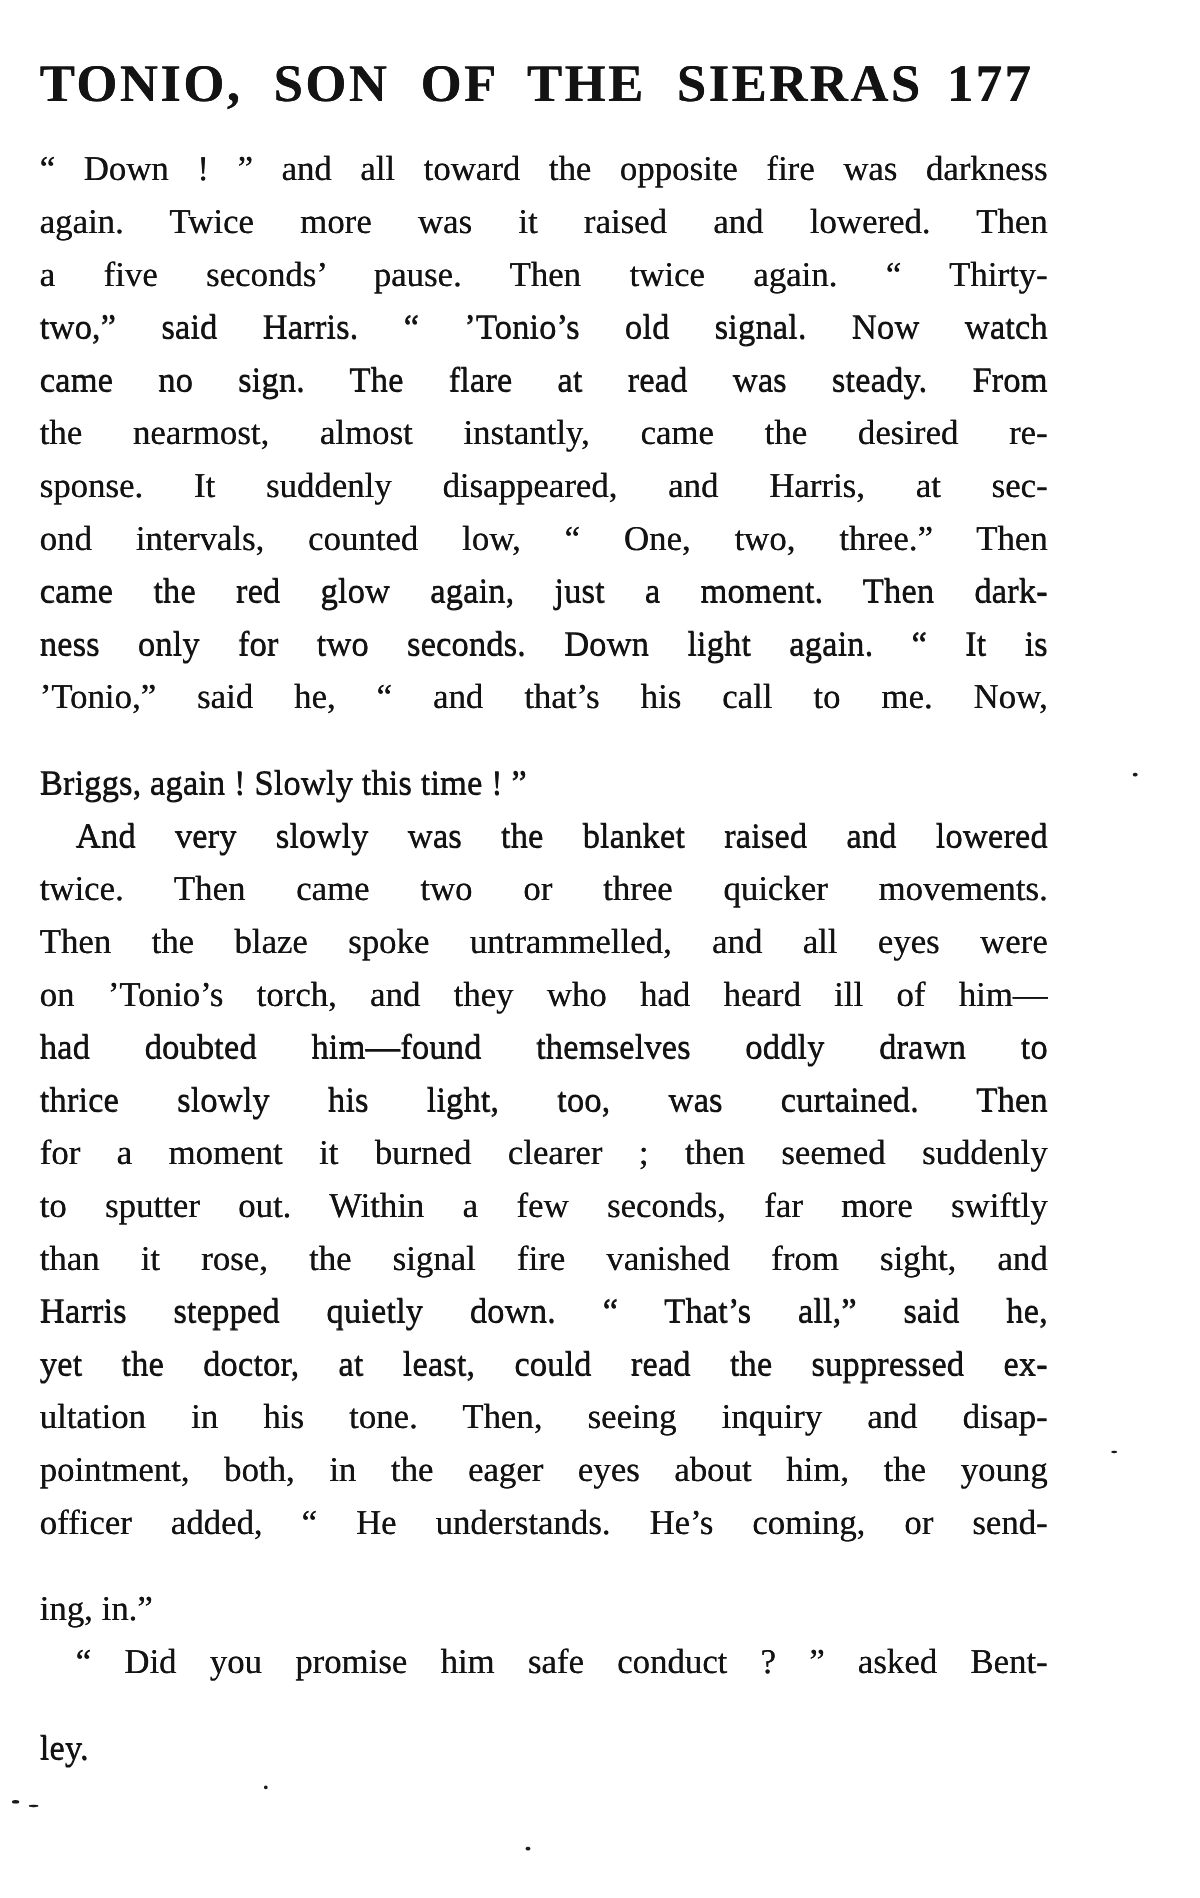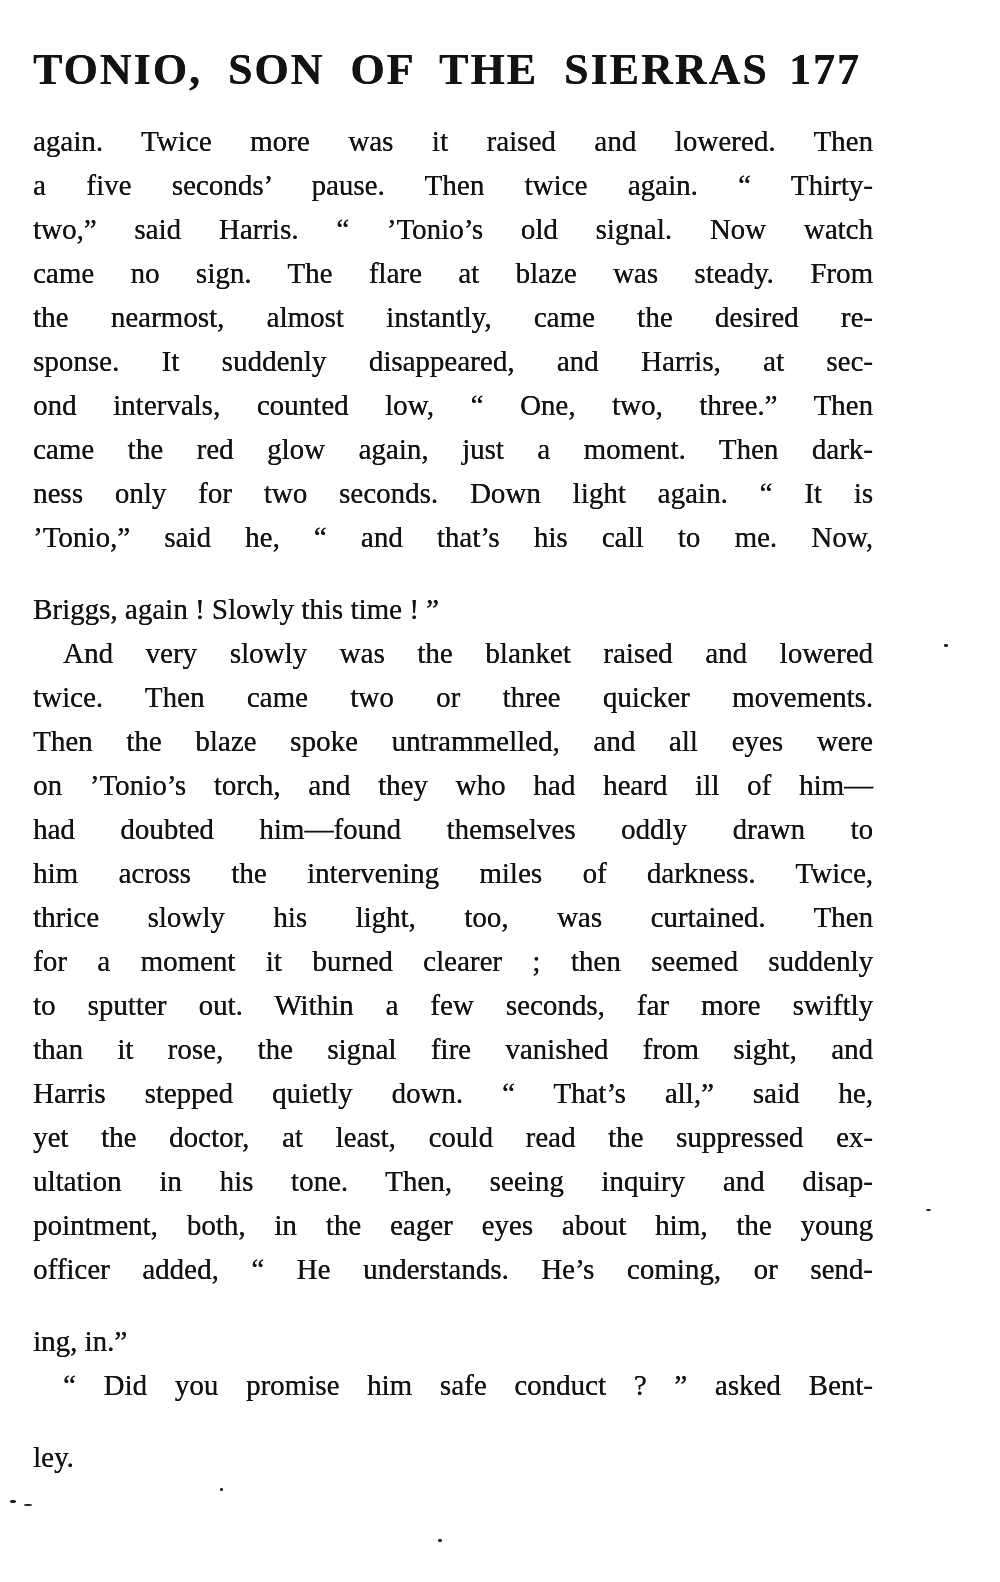--- a/index.html
+++ b/index.html
@@ -75,38 +75,38 @@
 
 <div class="page">
 
   <div class="running-header">
     <div class="title">TONIO, SON OF THE SIERRAS</div>
     <div class="folio">177</div>
   </div>
 
   <div class="page-text">
 
+    <div class="line">“ Down ! ” and all toward the opposite fire was darkness</div>
     <div class="line">again.  Twice more was it raised and lowered.  Then</div>
     <div class="line">a five seconds’ pause.  Then twice again.  “ Thirty-</div>
     <div class="line">two,” said Harris.  “ ’Tonio’s old signal.  Now watch</div>
-    <div class="line">came no sign.  The flare at blaze was steady.  From</div>
+    <div class="line">came no sign.  The flare at read was steady.  From</div>
     <div class="line">the nearmost, almost instantly, came the desired re-</div>
     <div class="line">sponse.  It suddenly disappeared, and Harris, at sec-</div>
     <div class="line">ond intervals, counted low, “ One, two, three.”  Then</div>
     <div class="line">came the red glow again, just a moment.  Then dark-</div>
     <div class="line">ness only for two seconds.  Down light again.  “ It is</div>
     <div class="line">’Tonio,” said he, “ and that’s his call to me.  Now,</div>
     <div class="line last">Briggs, again !  Slowly this time ! ”</div>
 
     <div class="line indent">And very slowly was the blanket raised and lowered</div>
     <div class="line">twice.  Then came two or three quicker movements.</div>
     <div class="line">Then the blaze spoke untrammelled, and all eyes were</div>
     <div class="line">on ’Tonio’s torch, and they who had heard ill of him—</div>
     <div class="line">had doubted him—found themselves oddly drawn to</div>
-    <div class="line">him across the intervening miles of darkness.  Twice,</div>
     <div class="line">thrice slowly his light, too, was curtained.  Then</div>
     <div class="line">for a moment it burned clearer ; then seemed suddenly</div>
     <div class="line">to sputter out.  Within a few seconds, far more swiftly</div>
     <div class="line">than it rose, the signal fire vanished from sight, and</div>
     <div class="line">Harris stepped quietly down.  “ That’s all,” said he,</div>
     <div class="line">yet the doctor, at least, could read the suppressed ex-</div>
     <div class="line">ultation in his tone.  Then, seeing inquiry and disap-</div>
     <div class="line">pointment, both, in the eager eyes about him, the young</div>
     <div class="line">officer added, “ He understands.  He’s coming, or send-</div>
     <div class="line last">ing, in.”</div>

